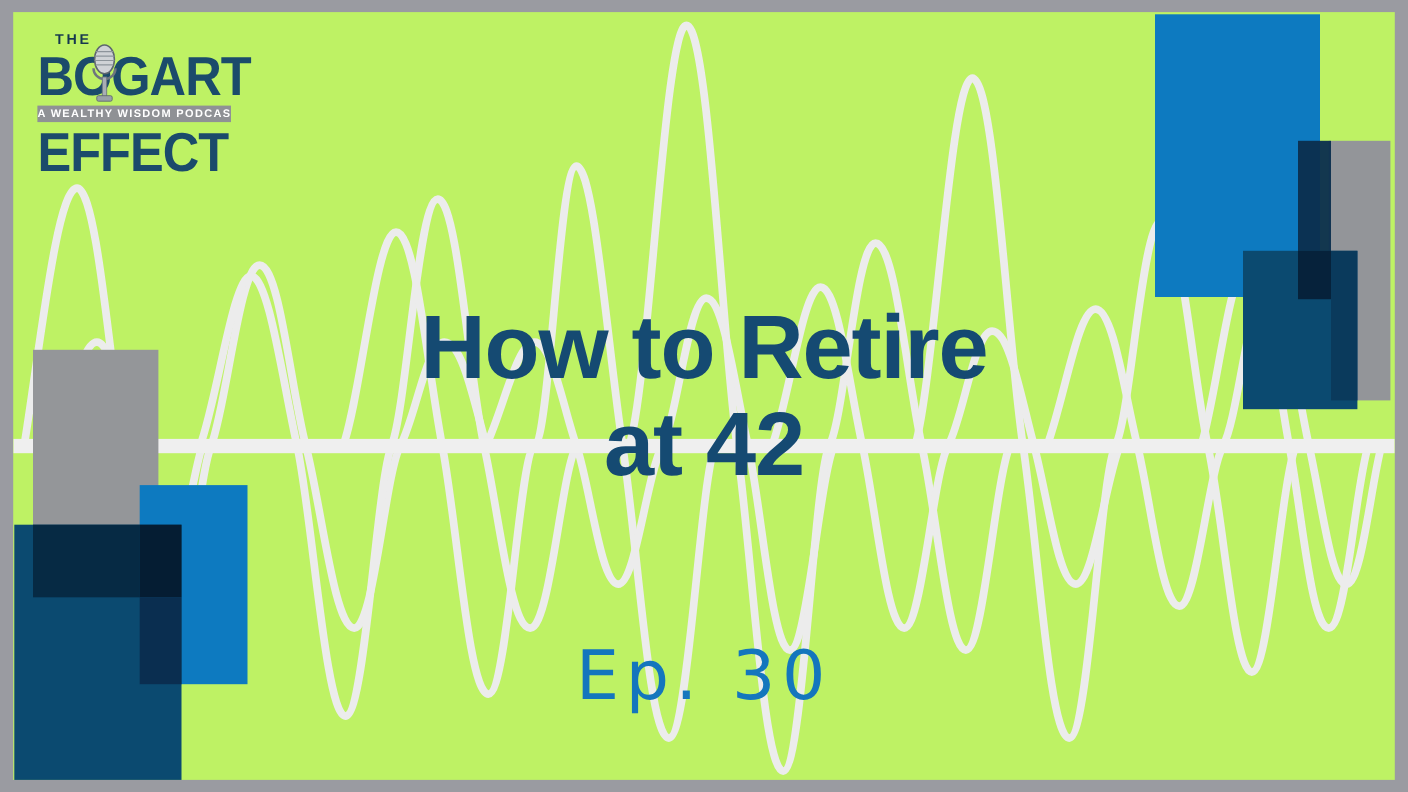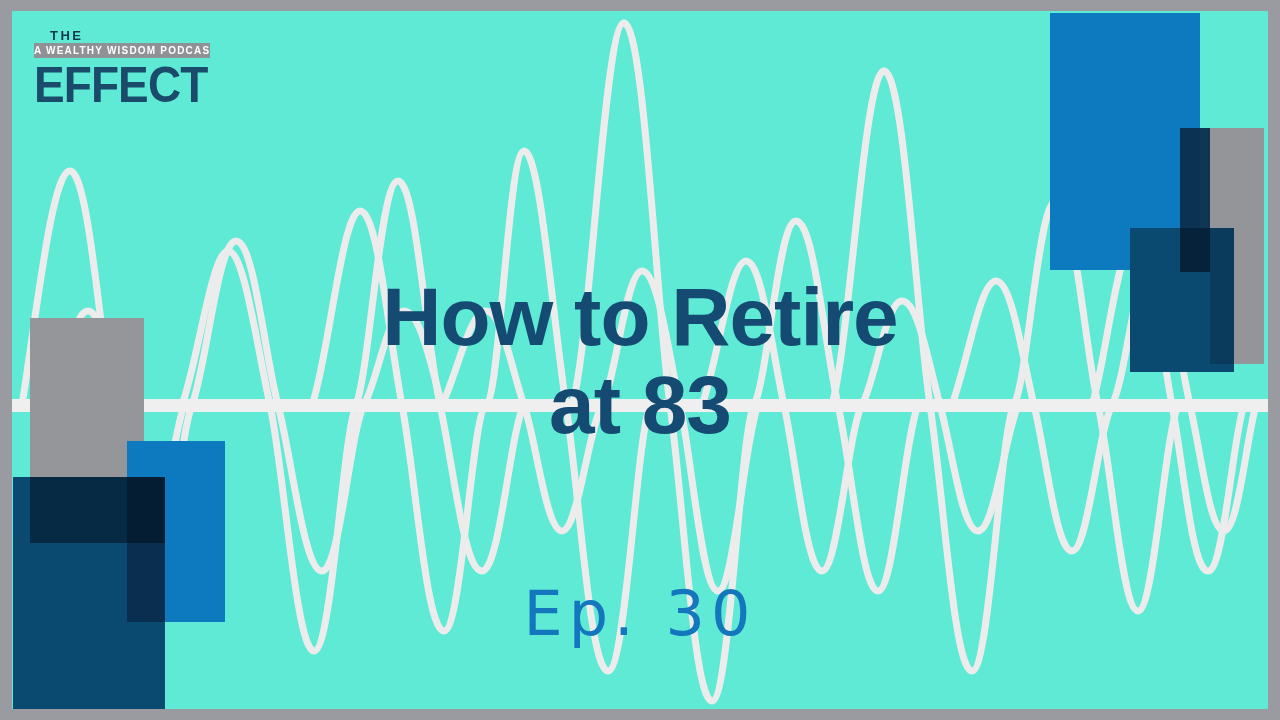--- a/index.html
+++ b/index.html
@@ -13,21 +13,21 @@
   
   #thumbnail {
     position:relative;
     width:1280px; height:720px;
     background:#9a9ba1;
   }
   #canvas {
     position:absolute;
     left:12px; top:11px;
     width:1256px; height:698px;
-    background:#5eead4;
+    background:#bef264;
     overflow:hidden;
   }
 
   
   .waveform {
     position:absolute;
     left:0; top:0;
     width:100%; height:100%;
     pointer-events:none;
   }
@@ -204,26 +204,42 @@
     <div class="block bl-gray"></div>
     <div class="block bl-blue"></div>
     <div class="block bl-navy"></div>
     <div class="block bl-dark1"></div>
     <div class="block bl-dark2"></div>
     <div class="block bl-dark3"></div>
 
     <div class="logo">
       <div class="logo-the">THE</div>
 
+      <div class="logo-bogart-row">
+        <div class="logo-bogart">BOGART</div>
+
+        <svg class="logo-mic" viewBox="0 0 28 58" aria-hidden="true">
+          <ellipse cx="14" cy="14" rx="9" ry="13" fill="#cfd2d6" stroke="#5d666e" stroke-width="1.4"></ellipse>
+          <g stroke="#8d949b" stroke-width="1.1">
+            <line x1="6" y1="7" x2="22" y2="7"></line>
+            <line x1="5" y1="11" x2="23" y2="11"></line>
+            <line x1="5" y1="15" x2="23" y2="15"></line>
+            <line x1="6" y1="19" x2="22" y2="19"></line>
+          </g>
+          <path d="M4,22 a10,10 0 0 0 20,0" fill="none" stroke="#6e767e" stroke-width="2.2"></path>
+          <rect x="12" y="30" width="4" height="18" fill="#a8aeb4" stroke="#6e767e" stroke-width="0.8"></rect>
+          <rect x="7" y="47" width="14" height="5" rx="1.5" fill="#9aa1a8" stroke="#5d666e" stroke-width="0.8"></rect>
+        </svg>
+      </div>
 
       <div class="logo-band">A WEALTHY WISDOM PODCAST</div>
 
       <div class="logo-effect">EFFECT</div>
     </div>
 
     <div class="center-wrap">
       <div class="episode-title">How to Retire
-at 83</div>
+at 42</div>
       <div class="episode-number">Ep. 30</div>
     </div>
 
   </div>
 </div>
 
 </body></html>

